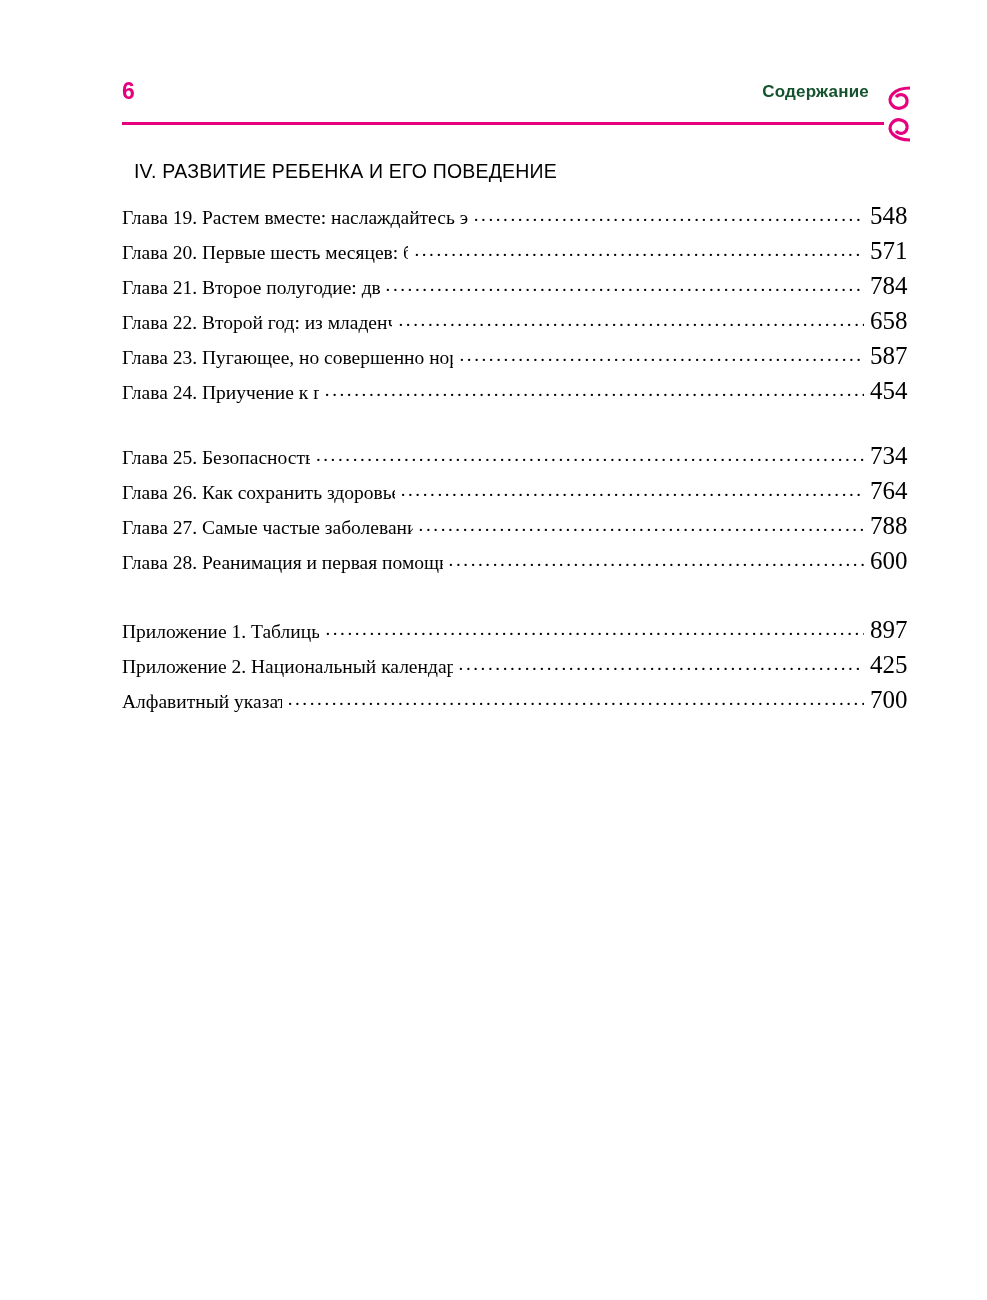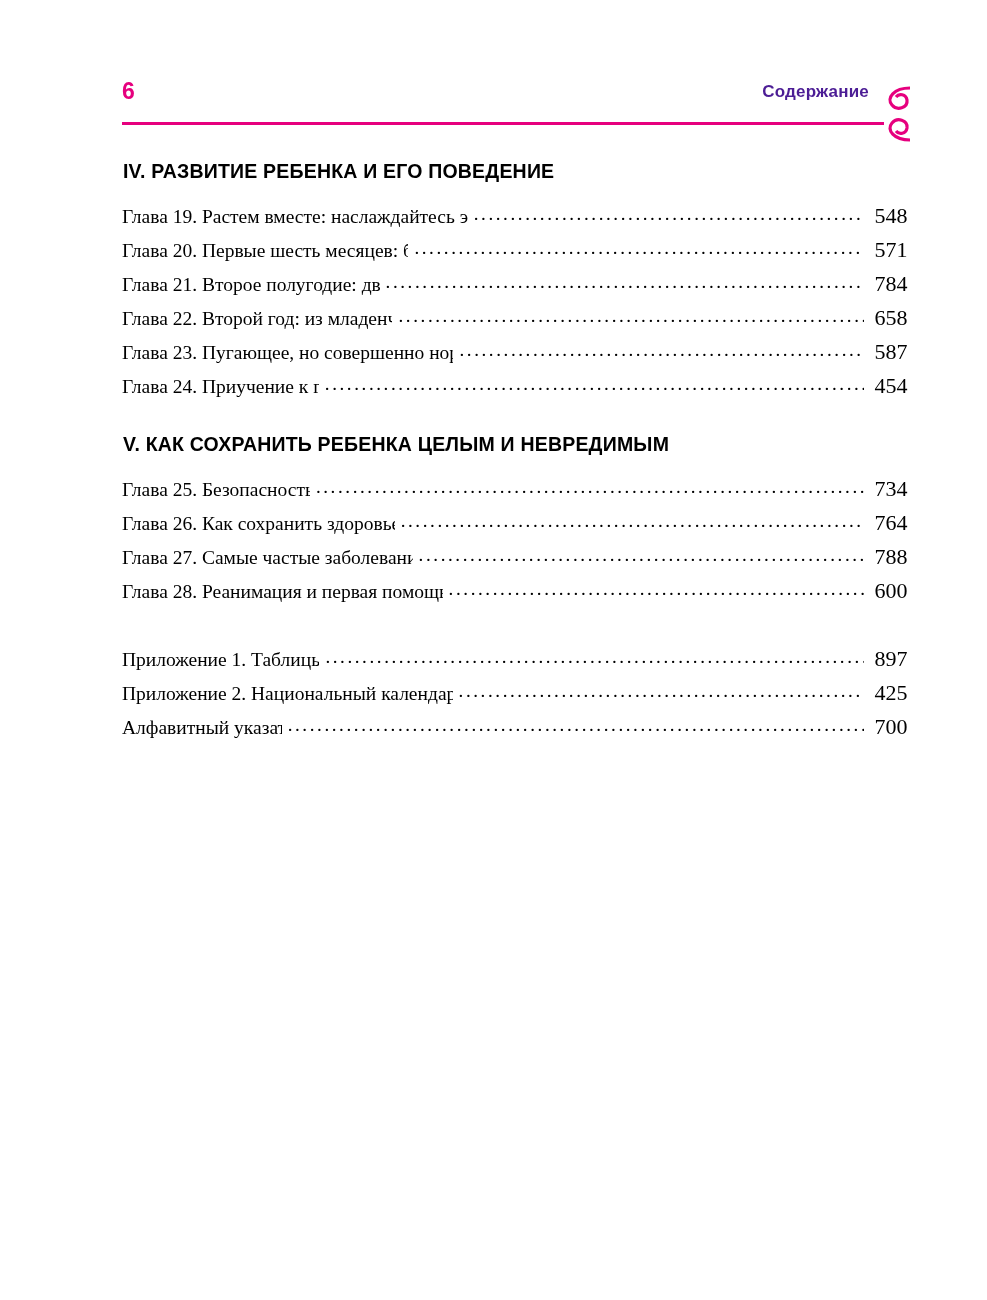--- a/index.html
+++ b/index.html
@@ -41,21 +41,21 @@
     color: #e6007e;
     letter-spacing: 0px;
   }
   .running-title {
     position: absolute;
     right: 43px;
     top: 4px;
     font-family: "Liberation Sans", sans-serif;
     font-weight: bold;
     font-size: 17px;
-    color: #4c1d95;
+    color: #14532d;
     letter-spacing: 0.2px;
   }
   .header-rule {
     position: absolute;
     left: 122px;
     top: 122px;
     width: 762px;
     height: 3px;
     background: #e6007e;
   }
@@ -70,25 +70,25 @@
   
   .content {
     position: absolute;
     left: 122px;
     top: 146px;
     width: 790px;
   }
 
   .part-title {
     font-family: "Liberation Sans", sans-serif;
-    font-weight: bold;
+    font-weight: normal;
     font-size: 19.5px;
     color: #000000;
     letter-spacing: 0.2px;
-    margin: 0 0 16px 1px;
+    margin: 0 0 16px 12px;
   }
   .part-block {
     margin-bottom: 30px;
   }
   .part-block.first { margin-top: 14px; }
 
   .toc-row {
     display: flex;
     align-items: baseline;
     font-family: "Liberation Serif", serif;
@@ -108,22 +108,22 @@
     top: -3px;
     overflow: hidden;
     white-space: nowrap;
     color: #000000;
     font-size: 19px;
     letter-spacing: 2.6px;
   }
   .toc-page {
     flex: 0 0 auto;
     width: 42px;
-    text-align: center;
-    font-size: 22px;
+    text-align: left;
+    font-size: 25px;
   }
 
   .extras-block {
     margin-top: 34px;
   }
 </style>
 </head>
 <body>
 
 <div class="page">
@@ -175,21 +175,20 @@
         <span class="toc-page">587</span>
       </div>
       <div class="toc-row">
         <span class="toc-label">Глава 24. Приучение к горшку</span>
         <span class="toc-dots">..............................................................................................</span>
         <span class="toc-page">454</span>
       </div>
     </div>
 
     <div class="part-block">
-      <h2 class="part-title">V. КАК СОХРАНИТЬ РЕБЕНКА ЦЕЛЫМ И НЕВРЕДИМЫМ</h2>
 
       <div class="toc-row">
         <span class="toc-label">Глава 25. Безопасность дома</span>
         <span class="toc-dots">..............................................................................................</span>
         <span class="toc-page">734</span>
       </div>
       <div class="toc-row">
         <span class="toc-label">Глава 26. Как сохранить здоровье своего ребенка</span>
         <span class="toc-dots">..............................................................................................</span>
         <span class="toc-page">764</span>

